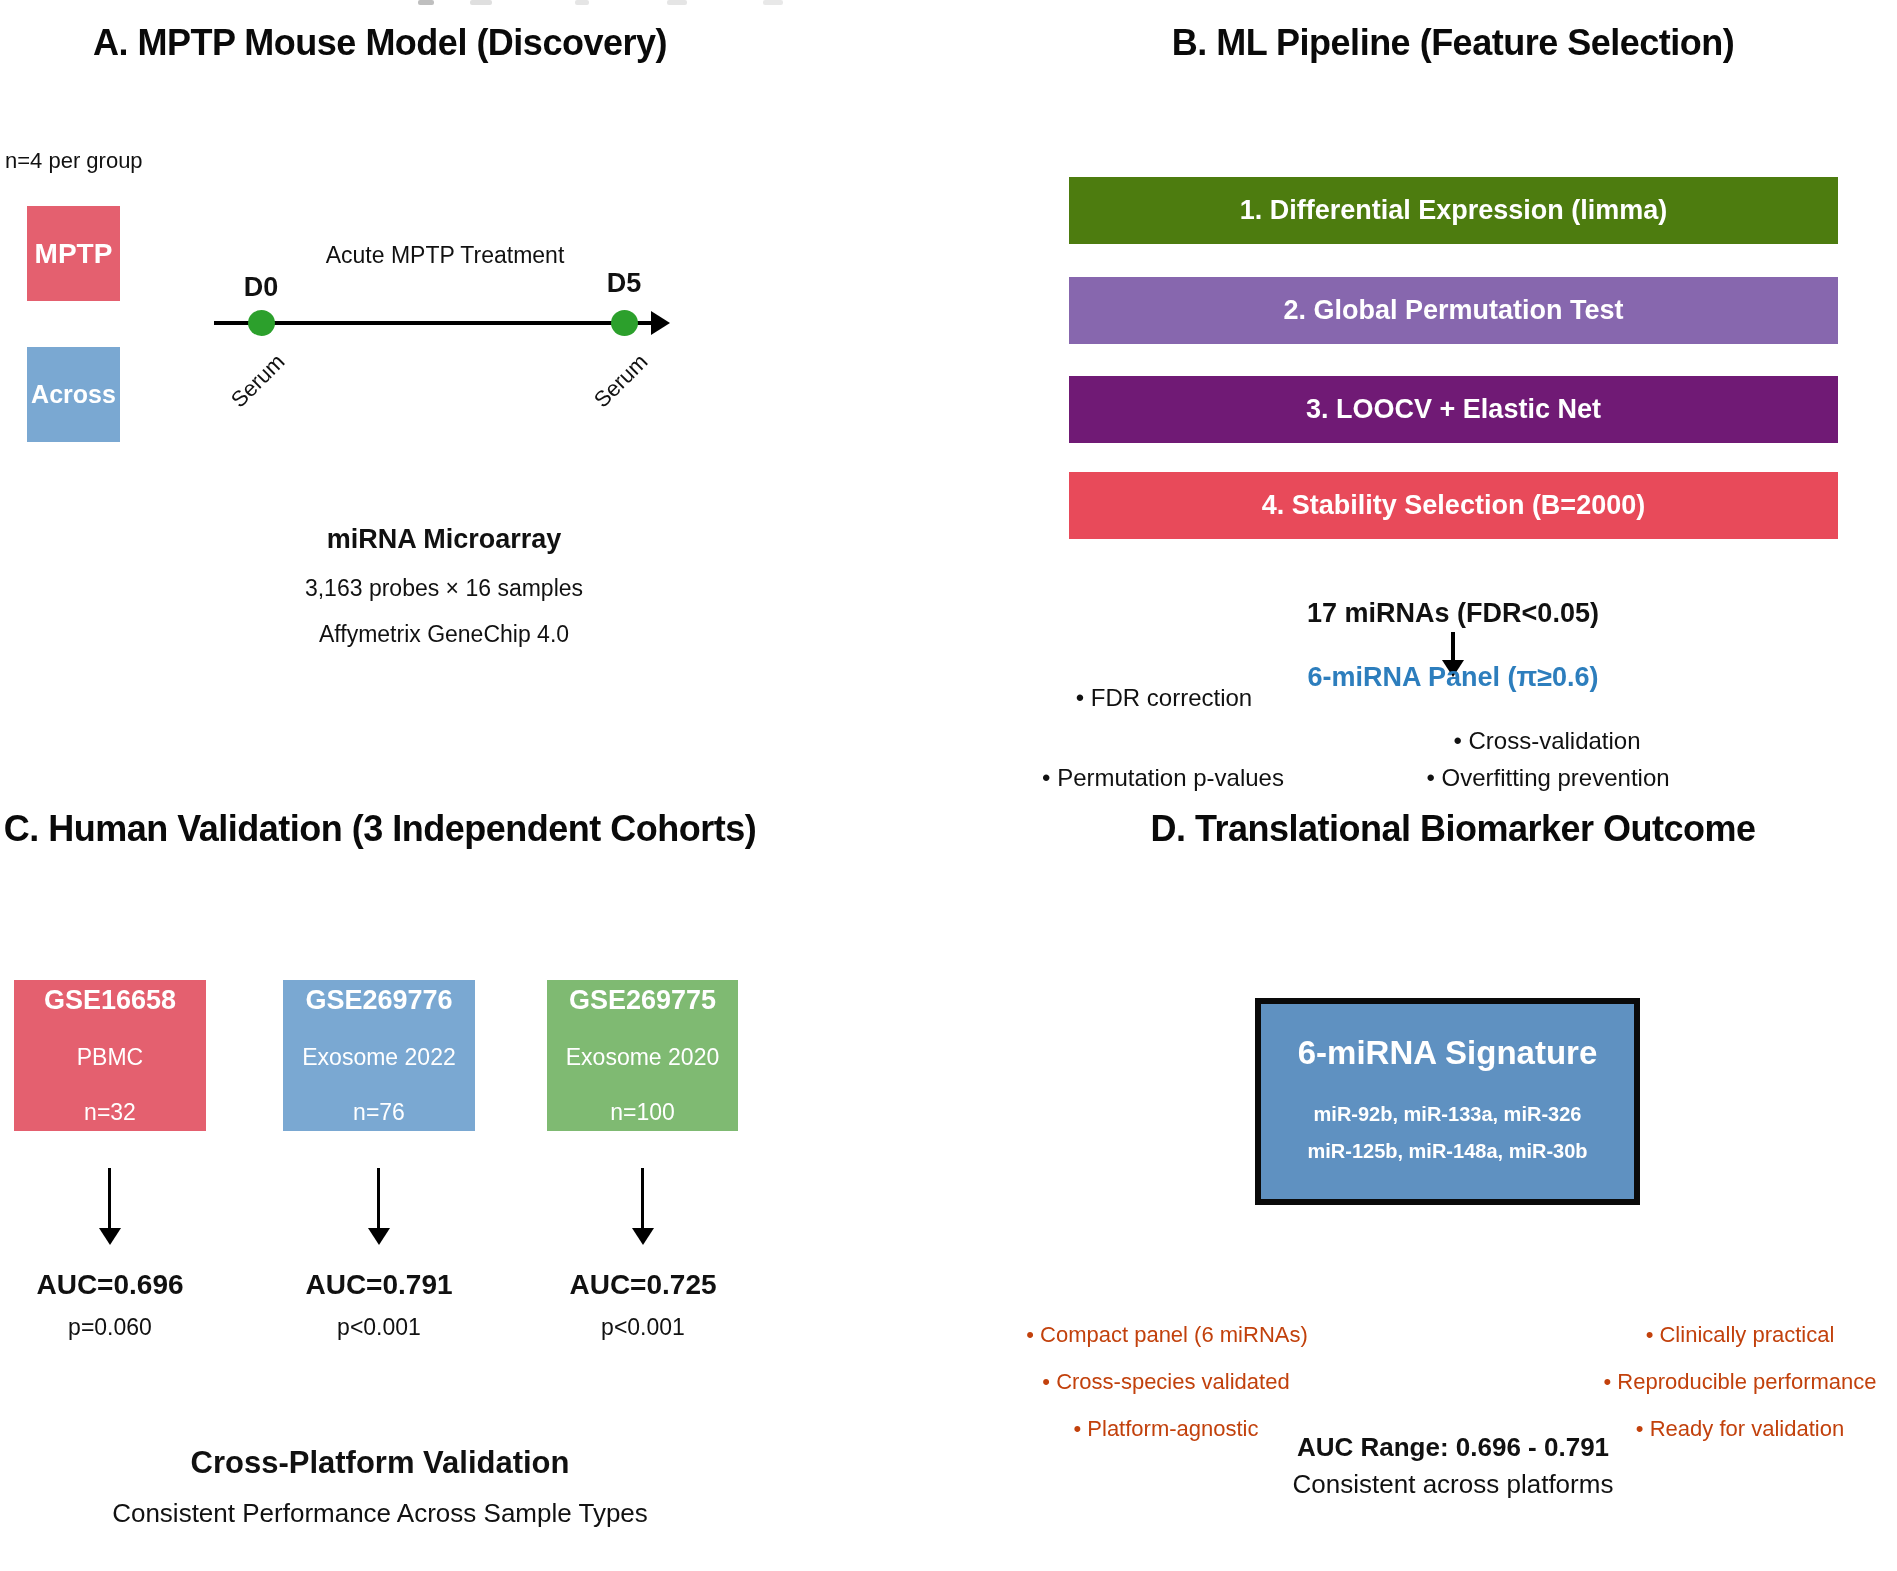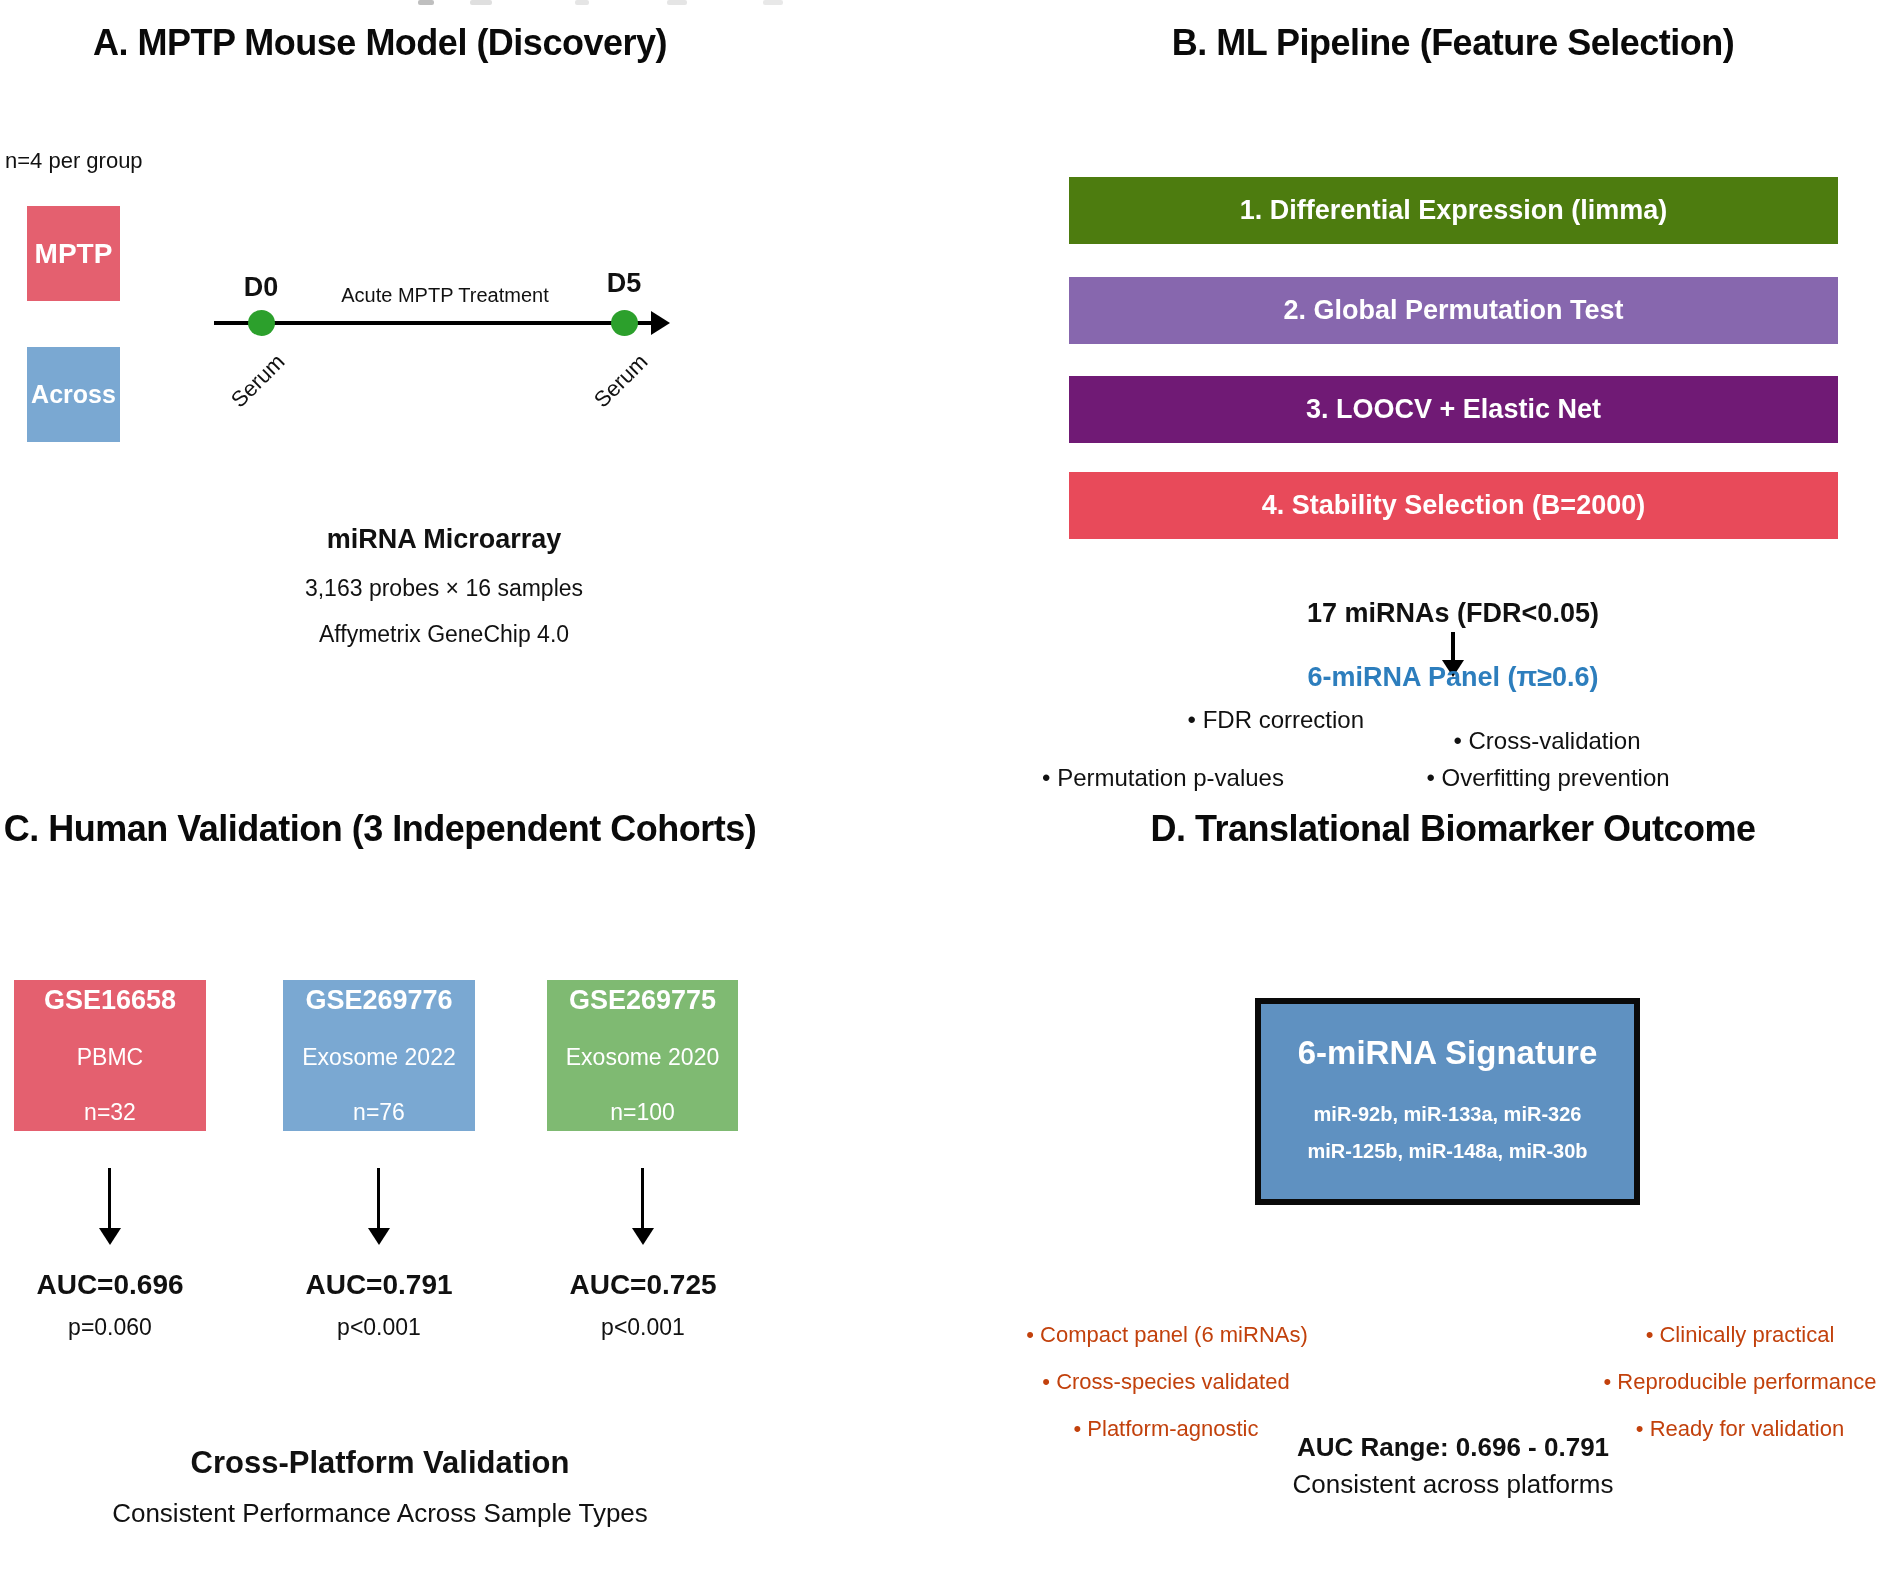--- a/index.html
+++ b/index.html
@@ -52,21 +52,21 @@
 
 <div class="abs" style="left:5px;top:148px;font-size:22px;">n=4 per group</div>
 
 <div class="abs group-box" style="left: 27px; top: 206px; font-size: 28px; background: rgb(228, 96, 111);">
   <span>MPTP</span>
 </div>
 <div class="abs group-box" style="left: 27px; top: 347px; font-size: 25px; background: rgb(122, 168, 210);">
   <span>Across</span>
 </div>
 
-<div class="abs ctr" style="left:245px;top:242px;width:400px;font-size:20px;margin-top:42px;">Acute MPTP Treatment</div>
+<div class="abs ctr" style="left:245px;top:242px;width:400px;font-size:23px;">Acute MPTP Treatment</div>
 
 <div class="abs tl-line" style="left:214px;top:321px;width:440px;"></div>
 <div class="abs tl-arrowhead" style="left:651px;top:311px;"></div>
 <div class="abs tl-dot" style="left: 248px; top: 310px; background: rgb(44, 160, 44);"></div>
 <div class="abs tl-dot" style="left: 611px; top: 310px; background: rgb(44, 160, 44);"></div>
 
 <div class="abs ctr bold" style="left:211px;top:272px;width:100px;font-size:27px;">D0</div>
 <div class="abs ctr bold" style="left:574px;top:268px;width:100px;font-size:27px;">D5</div>
 
 <div class="abs ctr serum" style="left:203px;top:368px;width:110px;">Serum</div>
@@ -89,21 +89,21 @@
 </div>
 <div class="abs bar" style="top: 472px; background: rgb(232, 74, 90);">
   <span>4. Stability Selection (B=2000)</span>
 </div>
 
 <div class="abs ctr bold" style="left:1153px;top:598px;width:600px;font-size:27px;">17 miRNAs (FDR&lt;0.05)</div>
 <div class="abs v-arrow-line" style="left:1451px;top:632px;height:30px;"></div>
 <div class="abs v-arrow-head" style="left:1442px;top:660px;"></div>
 <div class="abs ctr bold" style="left: 1153px; top: 662px; width: 600px; font-size: 27px; color: rgb(45, 126, 189);">6-miRNA Panel (π≥0.6)</div>
 
-<div class="abs ctr bullet" style="left:964px;top:706px;width:400px;text-align:right;">• FDR correction</div>
+<div class="abs ctr bullet" style="left:964px;top:684px;width:400px;">• FDR correction</div>
 <div class="abs ctr bullet" style="left:963px;top:764px;width:400px;">• Permutation p-values</div>
 <div class="abs ctr bullet" style="left:1347px;top:727px;width:400px;">• Cross-validation</div>
 <div class="abs ctr bullet" style="left:1348px;top:764px;width:400px;">• Overfitting prevention</div>
 
 <div class="abs ctr panel-title" style="left:0;top:808px;width:760px;">C. Human Validation (3 Independent Cohorts)</div>
 
 <div class="abs cohort-box" style="left: 14px; top: 980px; background: rgb(228, 96, 111);">
   <span class="l1">GSE16658</span>
   <span class="l2">PBMC</span>
   <span class="l3">n=32</span>

